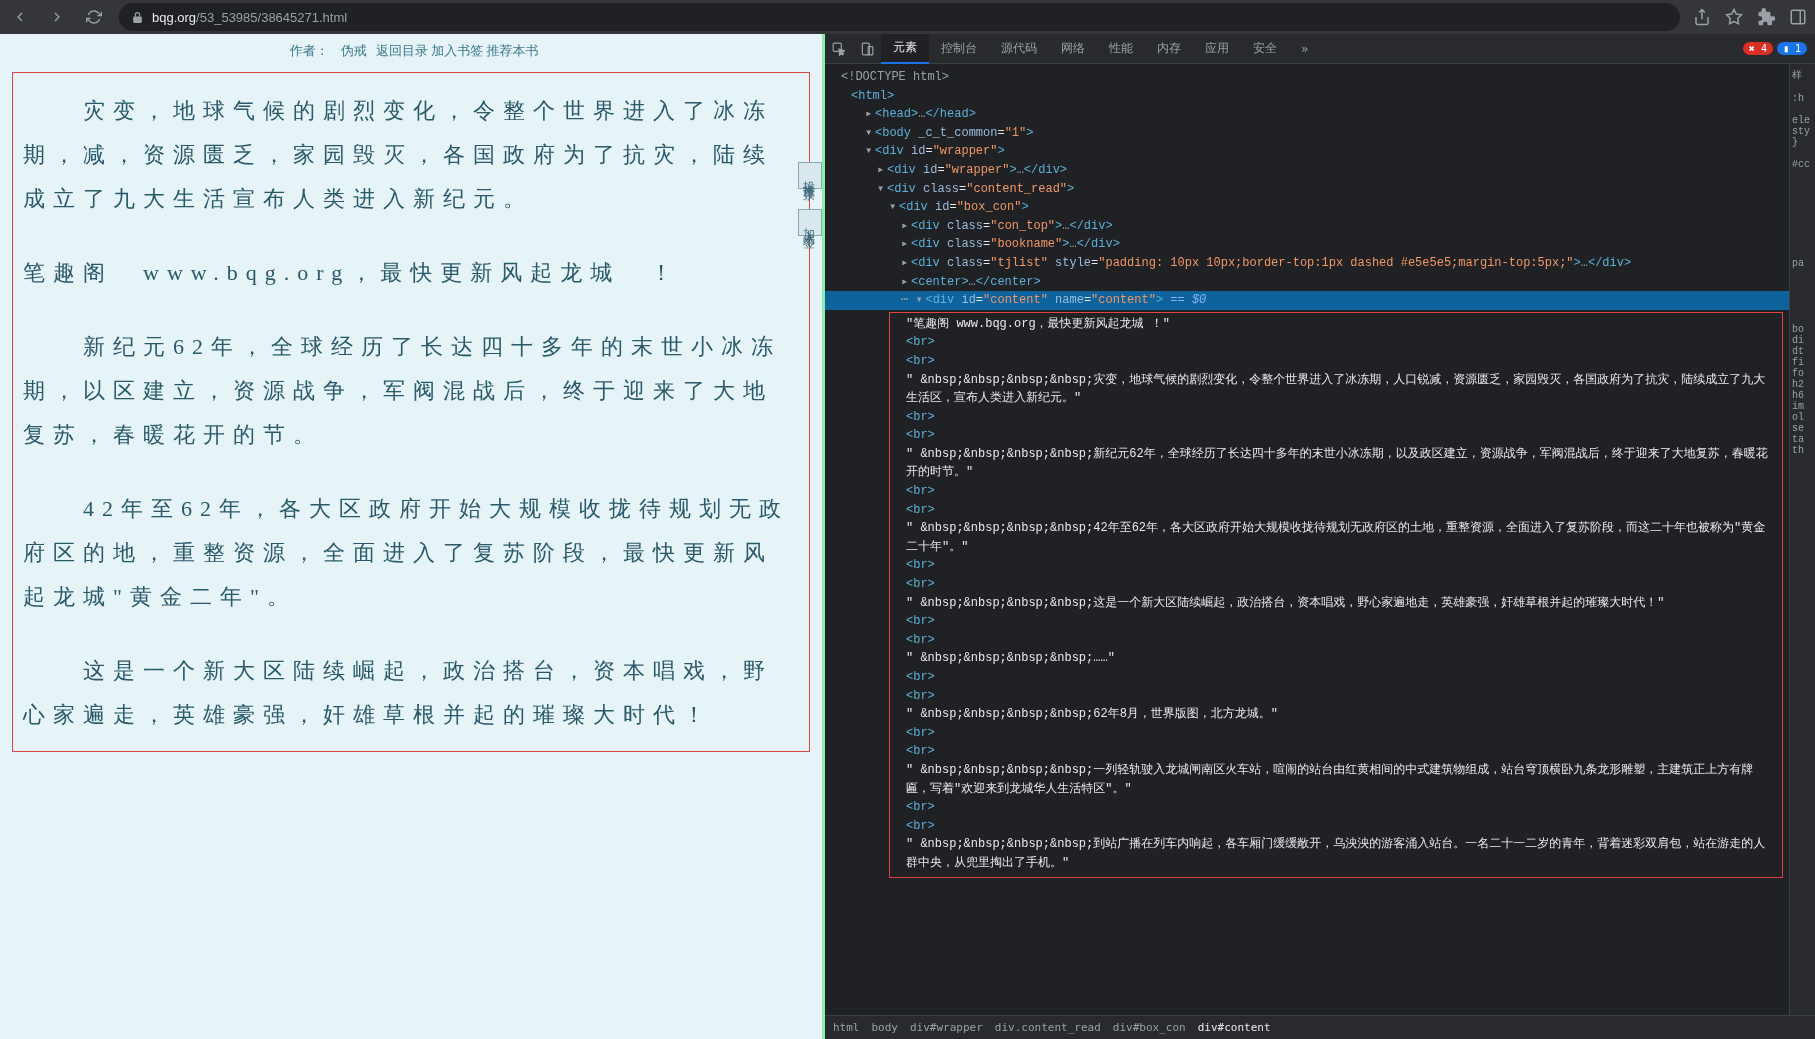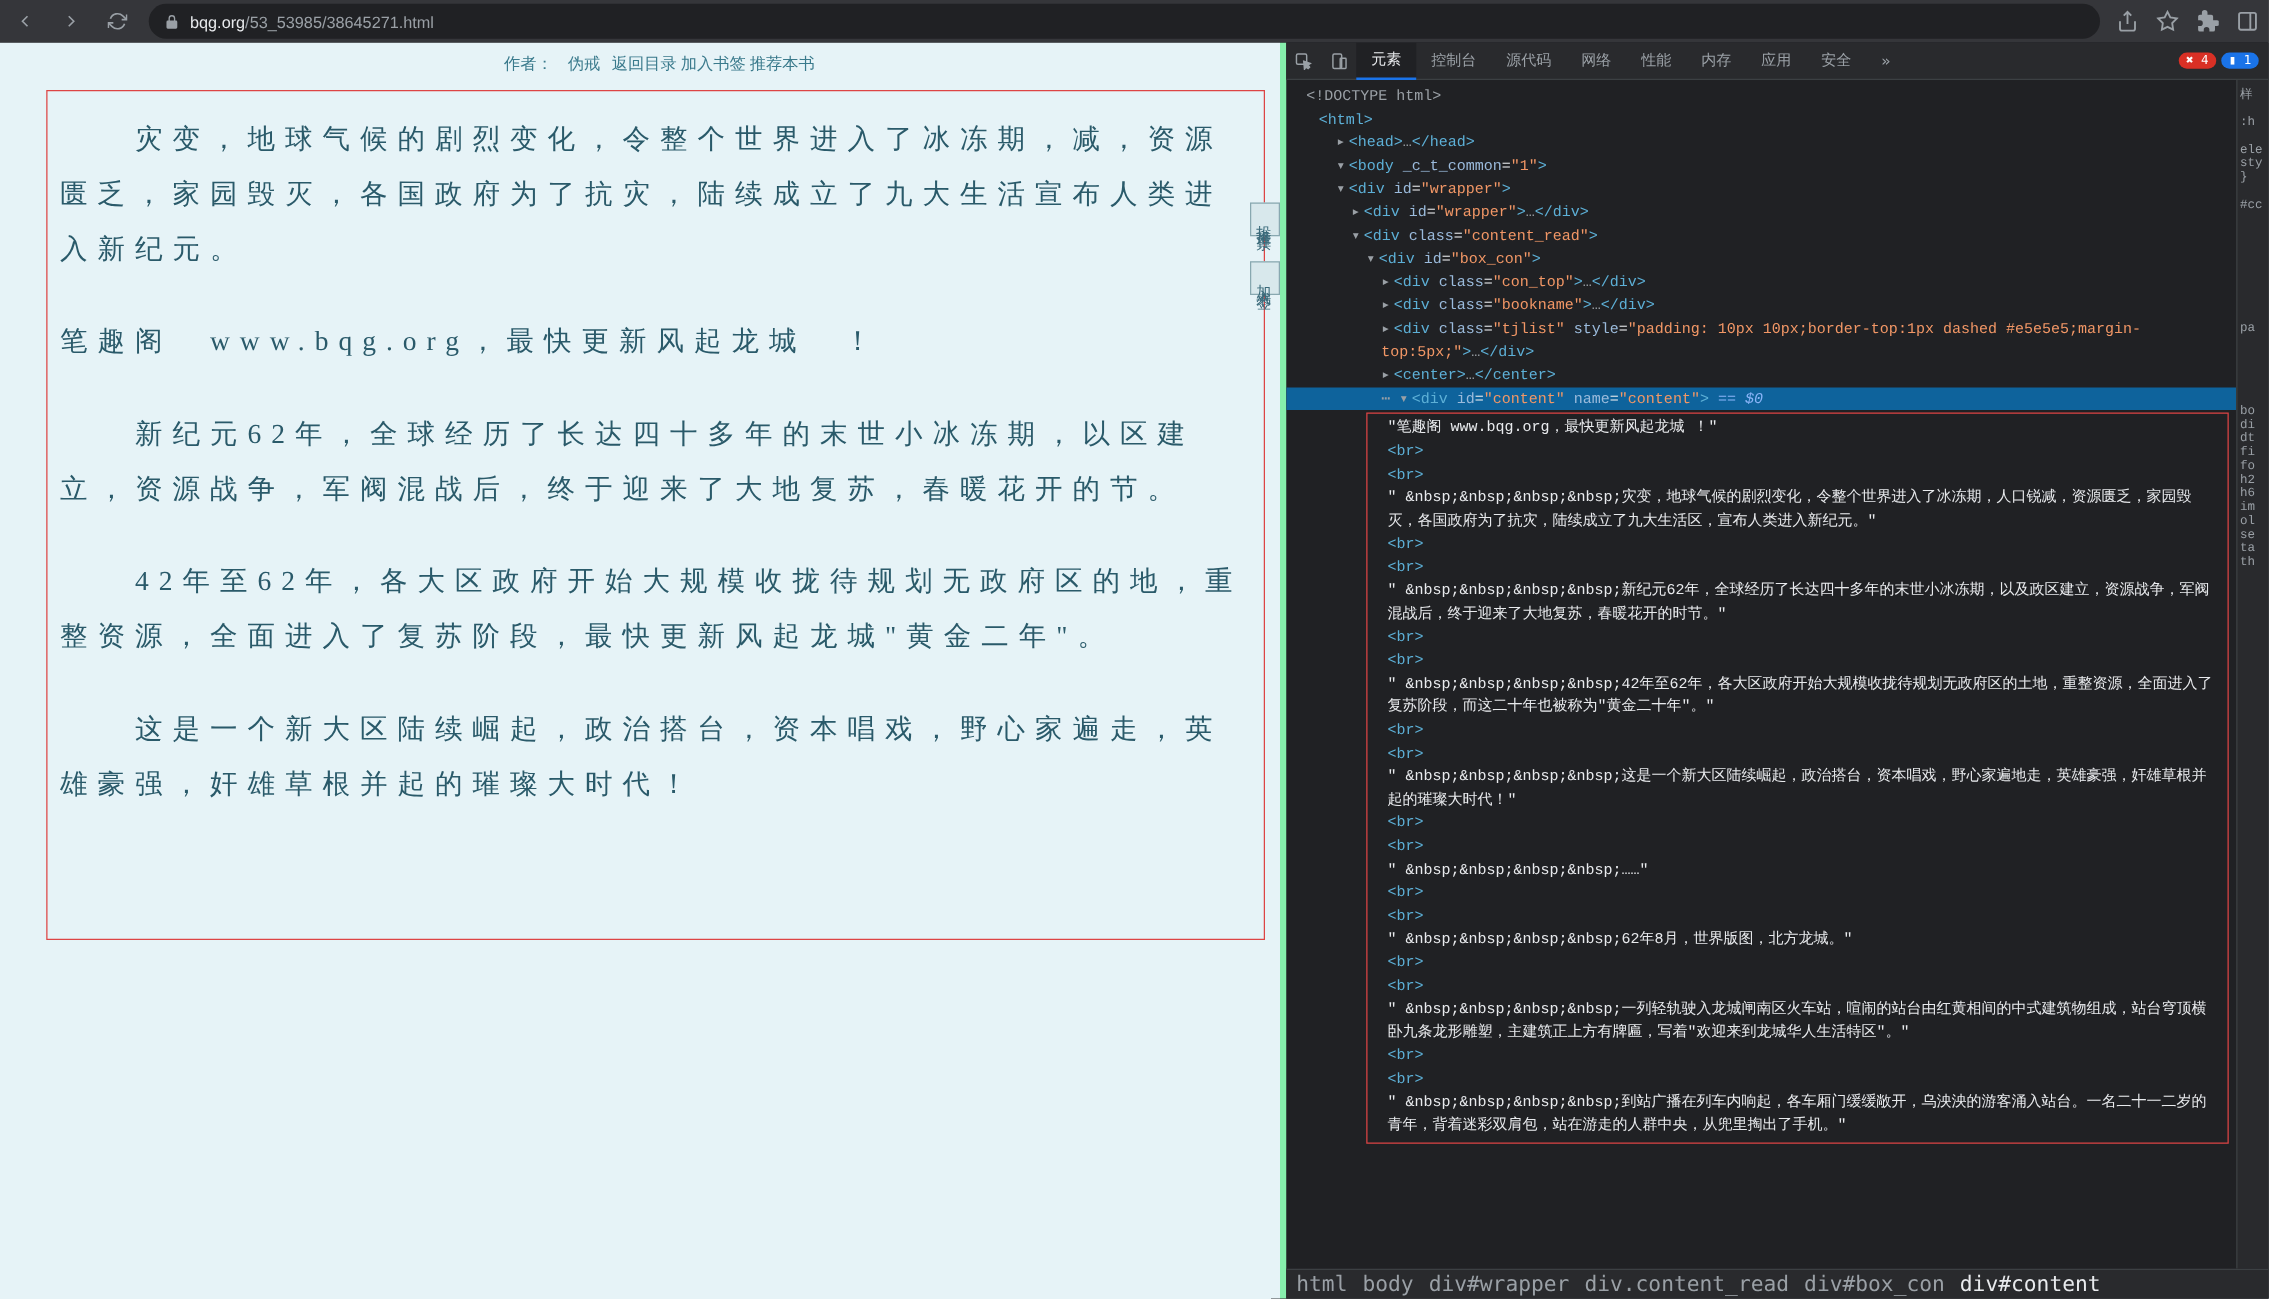--- a/index.html
+++ b/index.html
@@ -6,54 +6,54 @@
 body { font-family: Arial, "Microsoft YaHei", sans-serif; background: #202124; overflow: hidden; }
 .browser { width: 1815px; height: 1039px; display: flex; flex-direction: column; }
 .toolbar { height: 34px; background: #35363a; display: flex; align-items: center; padding: 0 8px; gap: 13px; }
 .nav-btn { width: 24px; height: 24px; display: flex; align-items: center; justify-content: center; color: #9aa0a6; cursor: pointer; }
 .url-bar { flex: 1; height: 28px; background: #202124; border-radius: 14px; display: flex; align-items: center; padding: 0 12px; gap: 8px; color: #e8eaed; font-size: 13px; }
 .lock-icon { color: #9aa0a6; }
 .url-text { color: #9aa0a6; }
 .url-text .white { color: #e8eaed; }
 .toolbar-right { display: flex; gap: 14px; align-items: center; color: #9aa0a6; }
 .main { flex: 1; display: flex; overflow: hidden; }
-.page { width: 1024px; background: #e6f3f7; overflow: hidden; position: relative; font-family: "Microsoft YaHei", serif; padding-left: 25px; }
+.page { width: 822px; background: #e6f3f7; overflow: hidden; position: relative; font-family: "Microsoft YaHei", serif; }
 .page-inner { padding: 0 10px; }
 .meta-row { text-align: center; color: #3a7a8c; font-size: 13px; padding: 8px 0; }
 .meta-row span { margin: 0 6px; }
 .meta-row a { color: #3a7a8c; text-decoration: none; }
 .recommend { color: #4a5568; font-size: 13px; padding: 4px 6px; line-height: 1.7; }
 .recommend b { color: #333; }
 .recommend a { color: #3a7a8c; text-decoration: none; }
 .content-box { border: 1px solid #d44; margin: 4px 2px; padding: 16px 10px; color: #2a5a6a; font-size: 22px; line-height: 2.0; letter-spacing: 8px; font-family: "SimSun", serif; height: 680px; overflow: hidden; }
 .content-box p { margin-bottom: 30px; }
 .float-btns { position: absolute; right: 0; top: 128px; display: flex; flex-direction: column; gap: 20px; }
 .float-btn { width: 24px; background: #d8e8ec; border: 1px solid #88a8b0; padding: 8px 4px; writing-mode: vertical-rl; text-align: center; font-size: 12px; color: #3a6a7a; cursor: pointer; }
-.devtools { flex: 1; background: #202124; display: flex; flex-direction: column; color: #e8eaed; font-family: Menlo, Consolas, monospace; font-size: 12px; border-left: 5px solid #86efac; }
+.devtools { flex: 1; background: #202124; display: flex; flex-direction: column; color: #e8eaed; font-family: Menlo, Consolas, monospace; font-size: 12px; border-left: 3px solid #86efac; }
 .dt-tabs { height: 30px; background: #292a2d; display: flex; align-items: center; border-bottom: 1px solid #3c4043; }
 .dt-icon-btn { width: 28px; height: 28px; display: flex; align-items: center; justify-content: center; color: #9aa0a6; cursor: pointer; }
 .dt-tab { padding: 0 12px; height: 30px; display: flex; align-items: center; color: #9aa0a6; cursor: pointer; font-size: 12px; }
 .dt-tab.active { color: #e8eaed; background: #202124; border-bottom: 2px solid #1a73e8; }
 .dt-tab-right { margin-left: auto; display: flex; gap: 4px; align-items: center; padding-right: 8px; }
 .badge-err { background: #d93025; color: #fff; border-radius: 8px; padding: 1px 6px; font-size: 10px; }
 .badge-info { background: #1a73e8; color: #fff; border-radius: 8px; padding: 1px 6px; font-size: 10px; }
 .dt-body { flex: 1; display: flex; overflow: hidden; font-family: Liberation Mono, monospace; }
 .dom-tree { flex: 1; overflow: auto; padding: 4px 0 0 0; line-height: 1.55; }
 .dom-line { white-space: nowrap; padding: 0 4px; }
 .indent-1 { padding-left: 16px; } .indent-2 { padding-left: 40px; } .indent-3 { padding-left: 40px; }
 .indent-4 { padding-left: 52px; } .indent-5 { padding-left: 64px; } .indent-6 { padding-left: 76px; }
 .caret { color: #9aa0a6; display: inline-block; width: 10px; }
 .tag { color: #5db0d7; } .attr-n { color: #9bbbdc; } .attr-v { color: #f29766; }
 .txt { color: #e8eaed; } .grey { color: #9aa0a6; }
 .selected-line { background: #0e639c; }
 .selected-line .grey2 { color: #8ab4f8; font-style: italic; }
 .redbox { border: 1px solid #d44; margin: 2px 6px 2px 64px; padding: 2px 4px 4px 4px; }
 .redbox .dom-line { white-space: normal; padding-left: 12px; }
 .dt-sidebar { width: 26px; background: #292a2d; border-left: 1px solid #3c4043; color: #9aa0a6; font-size: 10px; padding: 4px 2px; }
-.breadcrumb { height: 24px; background: #292a2d; border-top: 1px solid #3c4043; display: flex; align-items: center; padding: 0 8px; gap: 12px; color: #9aa0a6; font-size: 17px; }
+.breadcrumb { height: 24px; background: #292a2d; border-top: 1px solid #3c4043; display: flex; align-items: center; padding: 0 8px; gap: 12px; color: #9aa0a6; font-size: 11px; }
 .breadcrumb span { cursor: pointer; }
 .breadcrumb .sel { color: #e8eaed; }
 svg { display: block; }
 </style>
 </head>
 <body>
 
 <div class="browser">
   <div class="toolbar">
     <div class="nav-btn">

